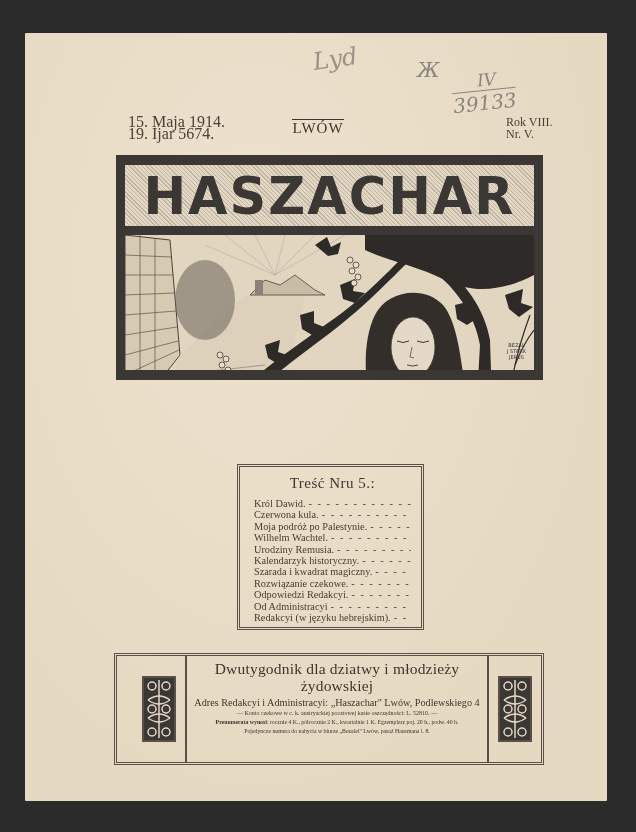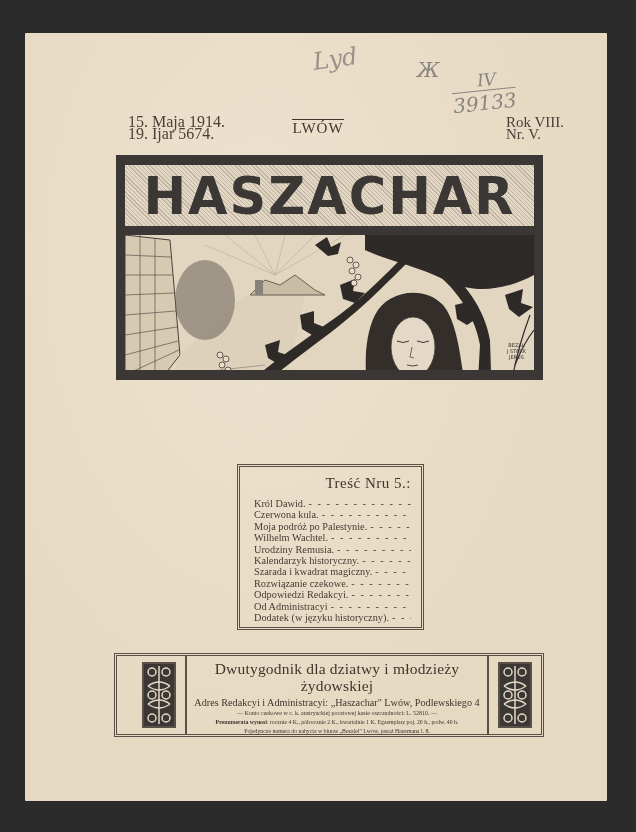--- a/index.html
+++ b/index.html
@@ -13,36 +13,36 @@
   }
   .hand1 { position: absolute; left: 313px; top: 45px; font-family: "DejaVu Serif", serif; font-style: italic; font-size: 24px; color: #9a9288; transform: rotate(-8deg); }
   .hand2 { position: absolute; left: 417px; top: 58px; font-style: italic; font-size: 20px; color: #8a8580; font-family: "DejaVu Serif", serif; }
   .hand3 { position: absolute; left: 452px; top: 70px; font-style: italic; font-size: 20px; color: #8a8580; font-family: "DejaVu Serif", serif; transform: rotate(-6deg); }
   .hand3 .num { display:block; border-top: 1.5px solid #8a8580; padding-top: 0; }
   .hand3 .roman { display:block; text-align:center; font-size: 17px; margin-left: 8px; }
 
   .hdr-left { position: absolute; left: 128px; top: 116px; font-size: 16px; line-height: 12px; color: #4a4038; }
   .hdr-center { position: absolute; left: 0; width: 636px; top: 119px; text-align: center; font-size: 15px; letter-spacing: 1px; color: #3e352d; }
   .hdr-center span { display: inline-block; border-top: 1.5px solid #3e352d; padding-top: 0; line-height: 16px; }
-  .hdr-right { position: absolute; left: 506px; top: 116px; font-size: 15px; line-height: 12px; color: #4a4038; }
+  .hdr-right { position: absolute; left: 506px; top: 116px; font-size: 12px; line-height: 12px; color: #4a4038; }
 
   .cover { position: absolute; left: 116px; top: 155px; width: 427px; height: 225px; background: #3b3734; }
   .title-band { position: absolute; left: 9px; top: 10px; right: 9px; height: 61px; background: #e4d8c4;
     background-image: repeating-linear-gradient(45deg, rgba(60,55,50,0.22) 0 1px, transparent 1px 3px); }
   .title { position: absolute; left: 0; right: 0; top: 5px; text-align: center; font-family: "DejaVu Sans", sans-serif; font-weight: bold; font-size: 51px; letter-spacing: 2px; color: #3b3734; line-height: 54px; transform: scaleY(1.02); }
   .scene { position: absolute; left: 9px; top: 80px; right: 9px; bottom: 10px; background: #e2d6c1; overflow: hidden; }
   .scene svg { position: absolute; left: 0; top: 0; }
   .sig { position: absolute; right: 8px; bottom: 10px; font-family: "DejaVu Sans", sans-serif; font-size: 5px; line-height: 6px; color: #3b3734; text-align: center; }
 
   .toc { position: absolute; left: 237px; top: 464px; width: 187px; height: 166px; border: 3px double #5a5048; padding: 8px 10px 0 14px; }
-  .toc-title { text-align: right; font-size: 15px; letter-spacing: 0.5px; margin-bottom: 6px; color: #3e352d; }
+  .toc-title { text-align: center; font-size: 15px; letter-spacing: 0.5px; margin-bottom: 6px; color: #3e352d; }
   .toc-item { font-size: 10.3px; line-height: 11.4px; white-space: nowrap; overflow: hidden; display: flex; color: #463c33; }
   .toc-item .dots { flex: 1; overflow: hidden; white-space: nowrap; letter-spacing: 1.5px; margin-left: 3px; }
 
-  .footer { position: absolute; left: 114px; top: 653px; width: 430px; height: 84px; border: 3px double #5a5048; display: flex; padding-left: 16px; }
+  .footer { position: absolute; left: 114px; top: 653px; width: 430px; height: 112px; border: 3px double #5a5048; display: flex; padding-left: 16px; }
   .orn { width: 54px; height: 100%; border-right: 2px solid #5a5048; display: flex; align-items: center; justify-content: center; }
   .orn.right { border-right: none; border-left: 2px solid #5a5048; }
   .orn-inner { width: 34px; height: 66px; border: 2px solid #5a5048; background: #e4d8c4; }
   .fcenter { flex: 1; text-align: center; padding-top: 4px; color: #3e352d; }
   .f1 { font-size: 15.5px; line-height: 17px; letter-spacing: 0.2px; }
   .f3 { font-size: 10.2px; line-height: 12px; margin-top: 3px; }
   .f4 { font-size: 6px; line-height: 8px; }
   .f5 { font-size: 5.8px; line-height: 9px; margin-top: 1px; }
   .f6 { font-size: 5.8px; line-height: 8px; }
   b { font-weight: bold; }
@@ -210,21 +210,21 @@
     </div>
   <div class="toc-item">
       <span>Odpowiedzi Redakcyi.</span>
       <span class="dots">- - - - - - - - - - - - - - - - - -</span>
     </div>
   <div class="toc-item">
       <span>Od Administracyi</span>
       <span class="dots">- - - - - - - - - - - - - - - - - -</span>
     </div>
   <div class="toc-item">
-      <span>Dodatek (w języku historyczny).</span>
+      <span>Redakcyi (w języku hebrejskim).</span>
       <span class="dots">- - - - - - - - - - - - - - - - - -</span>
     </div>
 </div>
 
 <div class="footer">
   <div class="orn">
     <div class="orn-inner">
       <svg width="30" height="62" viewBox="0 0 30 62">
         <rect width="30" height="62" fill="#3b3734"></rect>
         <g fill="none" stroke="#e4d8c4" stroke-width="1.5">

